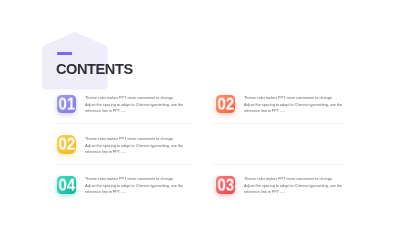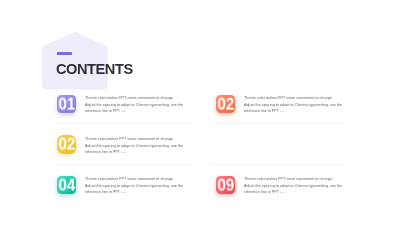--- a/index.html
+++ b/index.html
@@ -85,21 +85,21 @@
         <span>02</span>
       </div>
       <div class="body">
         <div class="ln">Theme color makes PPT more convenient to change.</div>
         <div class="ln">Adjust the spacing to adapt to Chinese typesetting, use the</div>
         <div class="ln">reference line in PPT .....</div>
       </div>
     </div>
     <div class="item item-c1 item-r2">
       <div class="badge" style="background: linear-gradient(135deg, rgb(248, 128, 136) 0%, rgb(240, 65, 70) 100%); box-shadow: rgba(240, 65, 70, 0.333) 0px 2px 5px;">
-        <span>09</span>
+        <span>03</span>
       </div>
       <div class="body">
         <div class="ln">Theme color makes PPT more convenient to change.</div>
         <div class="ln">Adjust the spacing to adapt to Chinese typesetting, use the</div>
         <div class="ln">reference line in PPT .....</div>
       </div>
     </div>
     <div class="sep sep-c0 sep-r0"></div>
     <div class="sep sep-c0 sep-r1"></div>
     <div class="sep sep-c1 sep-r0"></div>

